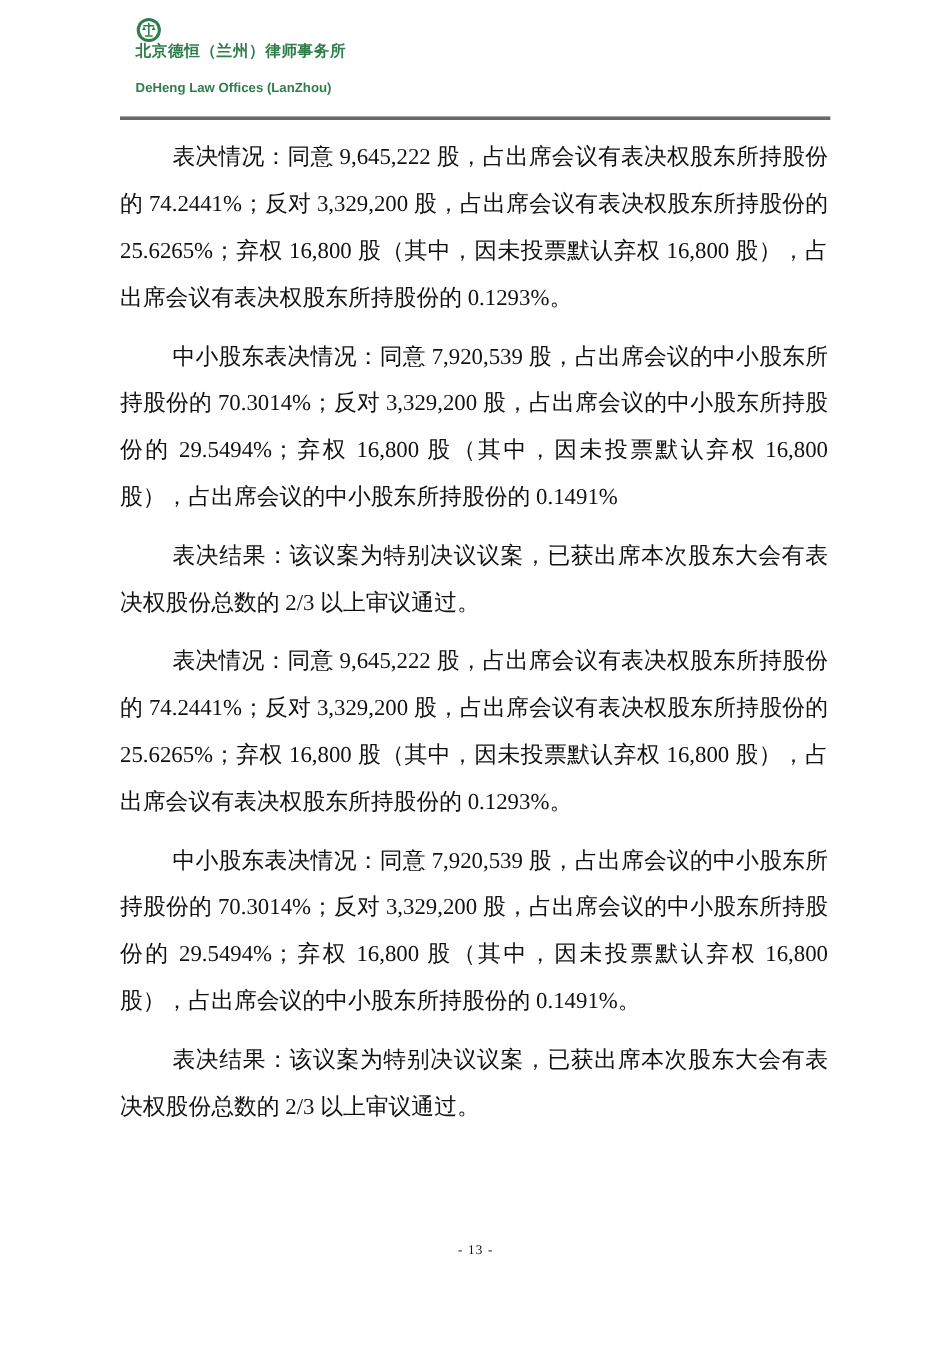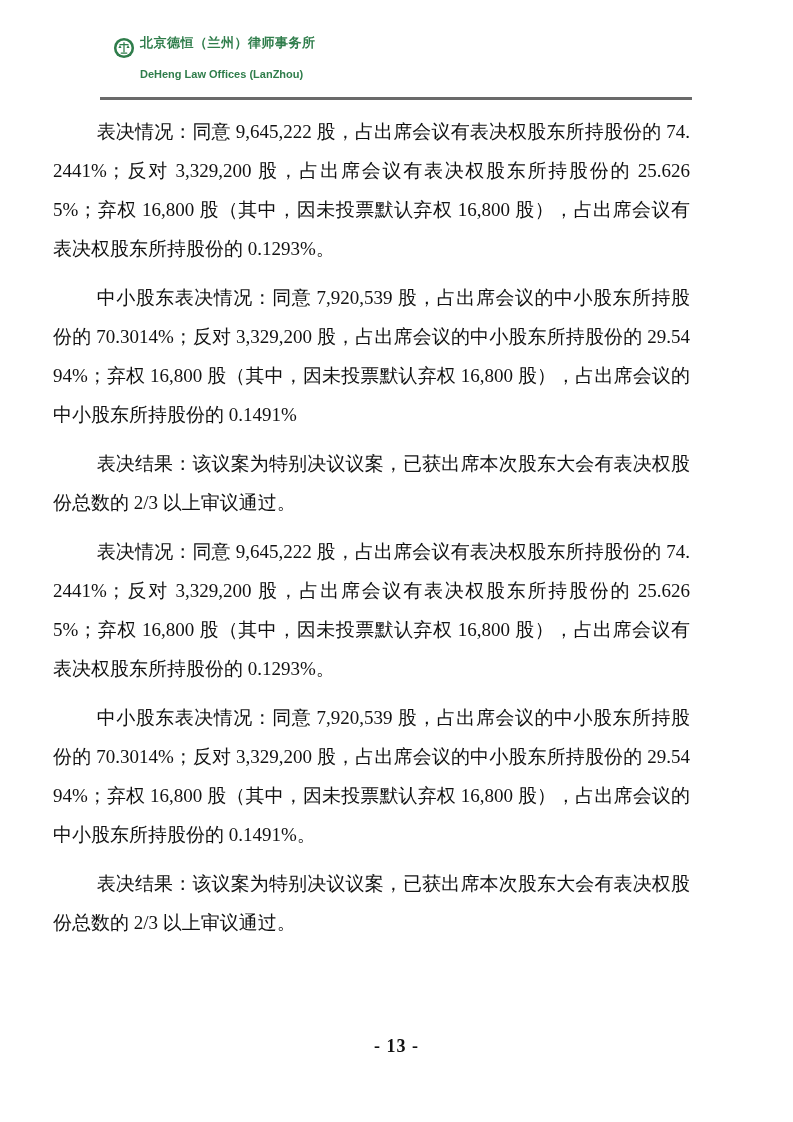--- a/index.html
+++ b/index.html
@@ -25,20 +25,21 @@
     border-bottom: 3px solid #6a6a6a;
     display: flex;
     justify-content: space-between;
     align-items: flex-end;
   }
   .firm {
     display: flex;
     align-items: flex-start;
     margin-left: 13px;
     margin-bottom: 17px;
+    flex-direction: column;
   }
   .emblem {
     width: 22px;
     height: 22px;
     flex: 0 0 auto;
     margin-right: 5px;
     margin-top: 1px;
   }
   .firm-names { line-height: 1; }
   .firm-cn {
@@ -60,39 +61,39 @@
   .doc-title {
     text-align: right;
     font-size: 15.5px;
     line-height: 22px;
     color: #1a1a1a;
     margin-bottom: 5px;
     white-space: nowrap;
   }
   
   .doc-body {
-    margin: 12px 103px 0 53px;
+    margin: 12px 103px 0 100px;
   }
   .para {
     margin: 0 0 10px 0;
     font-size: 19px;
     line-height: 39px;
     text-align: justify;
     text-indent: 2.3em;
     word-break: break-all;
   }
   
   .footer {
     position: absolute;
     left: 0;
     right: 0;
     top: 1036px;
     text-align: center;
-    font-size: 18px;
-    font-weight: bold;
+    font-size: 11px;
+    font-weight: normal;
     color: #111111;
     letter-spacing: 1px;
   }
 </style>
 </head>
 <body>
 
 <div class="page">
 
   <div class="header">

